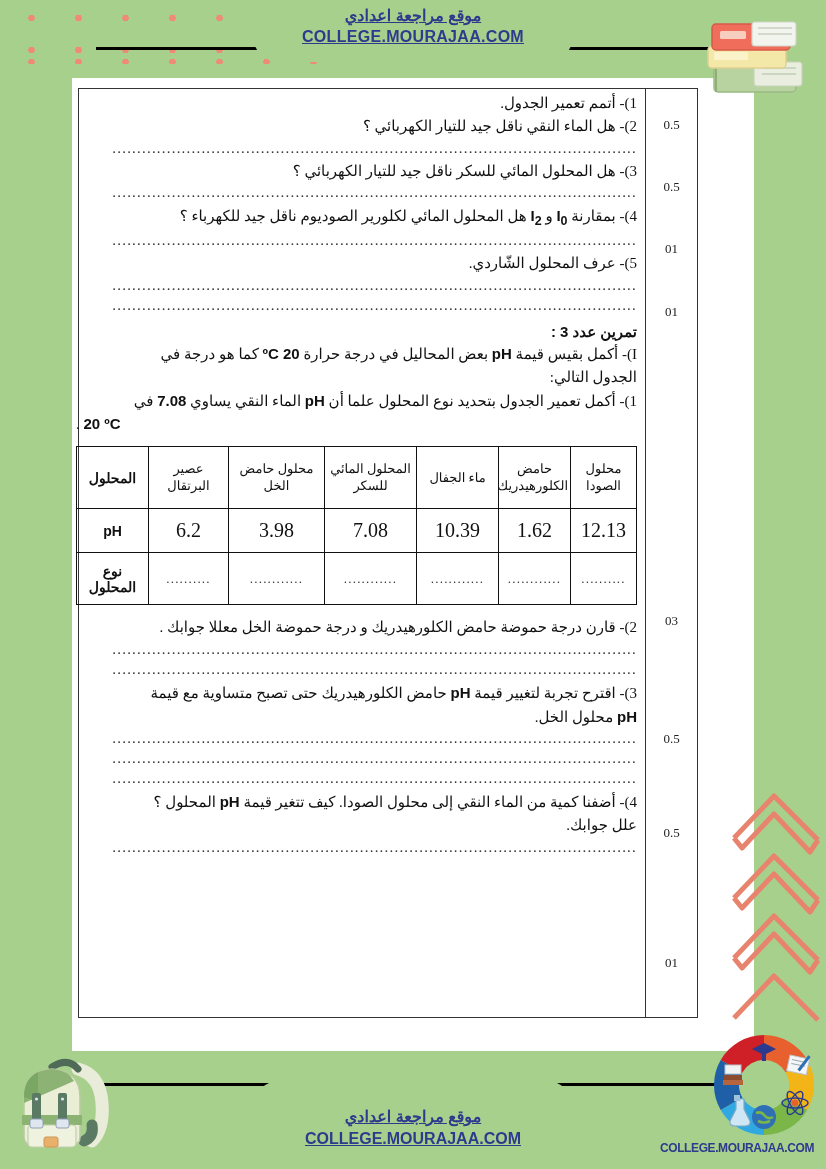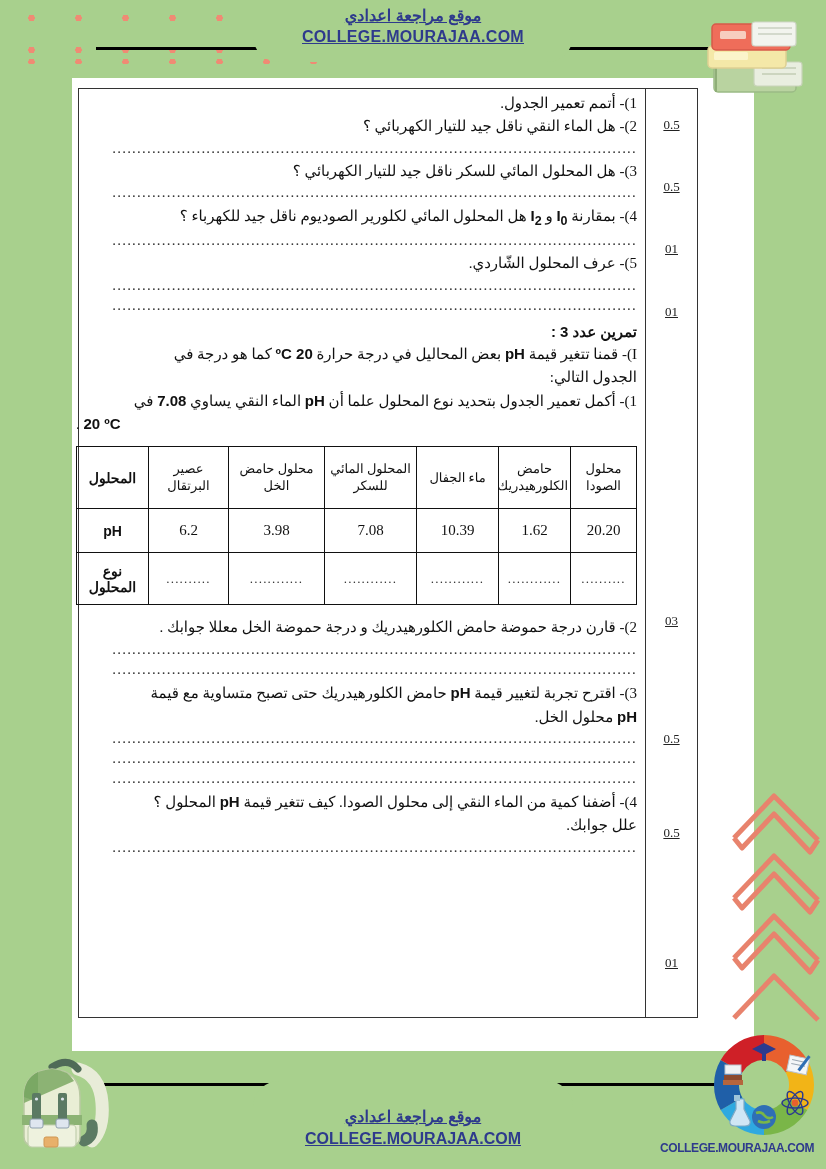--- a/index.html
+++ b/index.html
@@ -114,21 +114,21 @@
     display:flex; flex-direction:row;
   }
   .marks-col {
     width:52px; flex:0 0 52px;
     border-left:1px solid #333;
     position:relative;
   }
   .mark {
     position:absolute; width:100%; text-align:center;
     font-family:"Liberation Serif", serif;
-    font-size:13px; color:#222;text-decoration:underline;
+    font-size:13px; color:#222;
   }
   .content-col { flex:1 1 auto; position:relative; padding:4px 8px 0 8px; }
 
   .q {
     font-family:"Liberation Serif","DejaVu Serif",serif;
     font-size:15px; color:#111; line-height:1.45;
     text-align:right; direction:rtl; margin:0 0 1px 0;
   }
   .q b { font-weight:700; }
   .dots {
@@ -170,21 +170,21 @@
     font-weight:700;
     font-size:14px;
   }
   table.ph-table .hdr {
     font-family:"Liberation Serif", serif;
     font-weight:400;
     font-size:13px;
     line-height:1.25;
     height:62px;
   }
-  table.ph-table .valrow td { height:44px; font-size:15px; }
+  table.ph-table .valrow td { height:44px; font-size:20px; }
   table.ph-table .typerow td { height:52px; }
   table.ph-table .dotcell { letter-spacing:1.2px; color:#333; font-size:13px; }
 
   .col-label { width:72px; }
   .col-d     { width:66px; }
   .col-e     { width:72px; }
   .col-f     { width:82px; }
   .col-g     { width:92px; }
   .col-h     { width:96px; }
   .col-i     { width:80px; }
@@ -265,39 +265,39 @@
 
       <div class="q"><span>4)- بمقارنة </span><b class="bold-sans"><span>I</span><sub>0</sub></b><span> و </span><b class="bold-sans"><span>I</span><sub>2</sub></b><span> هل المحلول المائي لكلورير الصوديوم ناقل جيد للكهرباء ؟</span></div>
       <div class="dots">..........................................................................................................</div>
 
       <div class="q">5)- عرف المحلول الشّاردي.</div>
       <div class="dots">..........................................................................................................</div>
       <div class="dots">..........................................................................................................</div>
 
       <div class="ex-title">تمرين عدد 3 :</div>
 
-      <div class="q"><span>I)- قمنا تتغير قيمة </span><b class="bold-sans">pH</b><span> بعض المحاليل في درجة حرارة </span><b class="bold-sans">20 ºC</b><span> كما هو درجة في</span></div>
+      <div class="q"><span>I)- أكمل بقيس قيمة </span><b class="bold-sans">pH</b><span> بعض المحاليل في درجة حرارة </span><b class="bold-sans">20 ºC</b><span> كما هو درجة في</span></div>
       <div class="q">الجدول التالي:</div>
 
       <div class="q"><span>1)- أكمل تعمير الجدول بتحديد نوع المحلول علما أن </span><b class="bold-sans">pH</b><span> الماء النقي يساوي </span><b class="bold-sans">7.08</b><span> في</span></div>
       <div class="q" style="text-align:left; direction:ltr; padding-left:0;"><span> .</span> <b class="bold-sans">20 ºC</b></div>
 
       <table class="ph-table">
         <tbody>
             <tr>
           <td class="hdr col-d">محلول الصودا</td>
           <td class="hdr col-e">حامض الكلورهيدريك</td>
           <td class="hdr col-f">ماء الجفال</td>
           <td class="hdr col-g">المحلول المائي للسكر</td>
           <td class="hdr col-h">محلول حامض الخل</td>
           <td class="hdr col-i">عصير البرتقال</td>
           <th class="col-label">المحلول</th>
         </tr>
         <tr class="valrow">
-          <td>20.20</td>
+          <td>12.13</td>
           <td>1.62</td>
           <td>10.39</td>
           <td>7.08</td>
           <td>3.98</td>
           <td>6.2</td>
           <th>pH</th>
         </tr>
         <tr class="typerow">
           <td class="dotcell">..........</td>
           <td class="dotcell">............</td>

